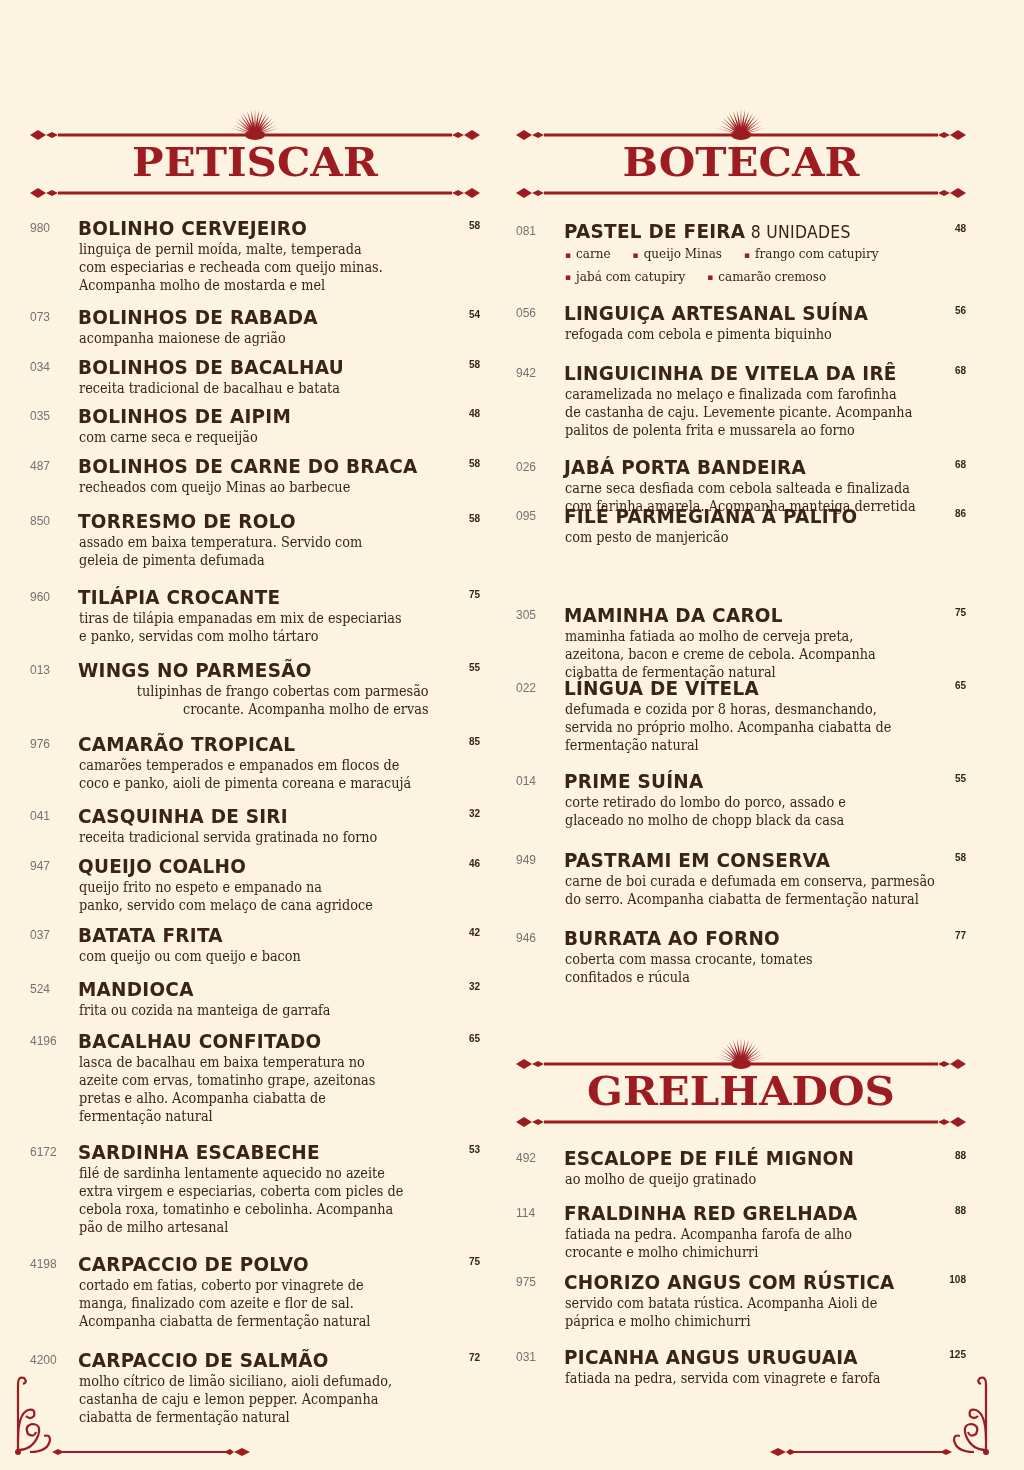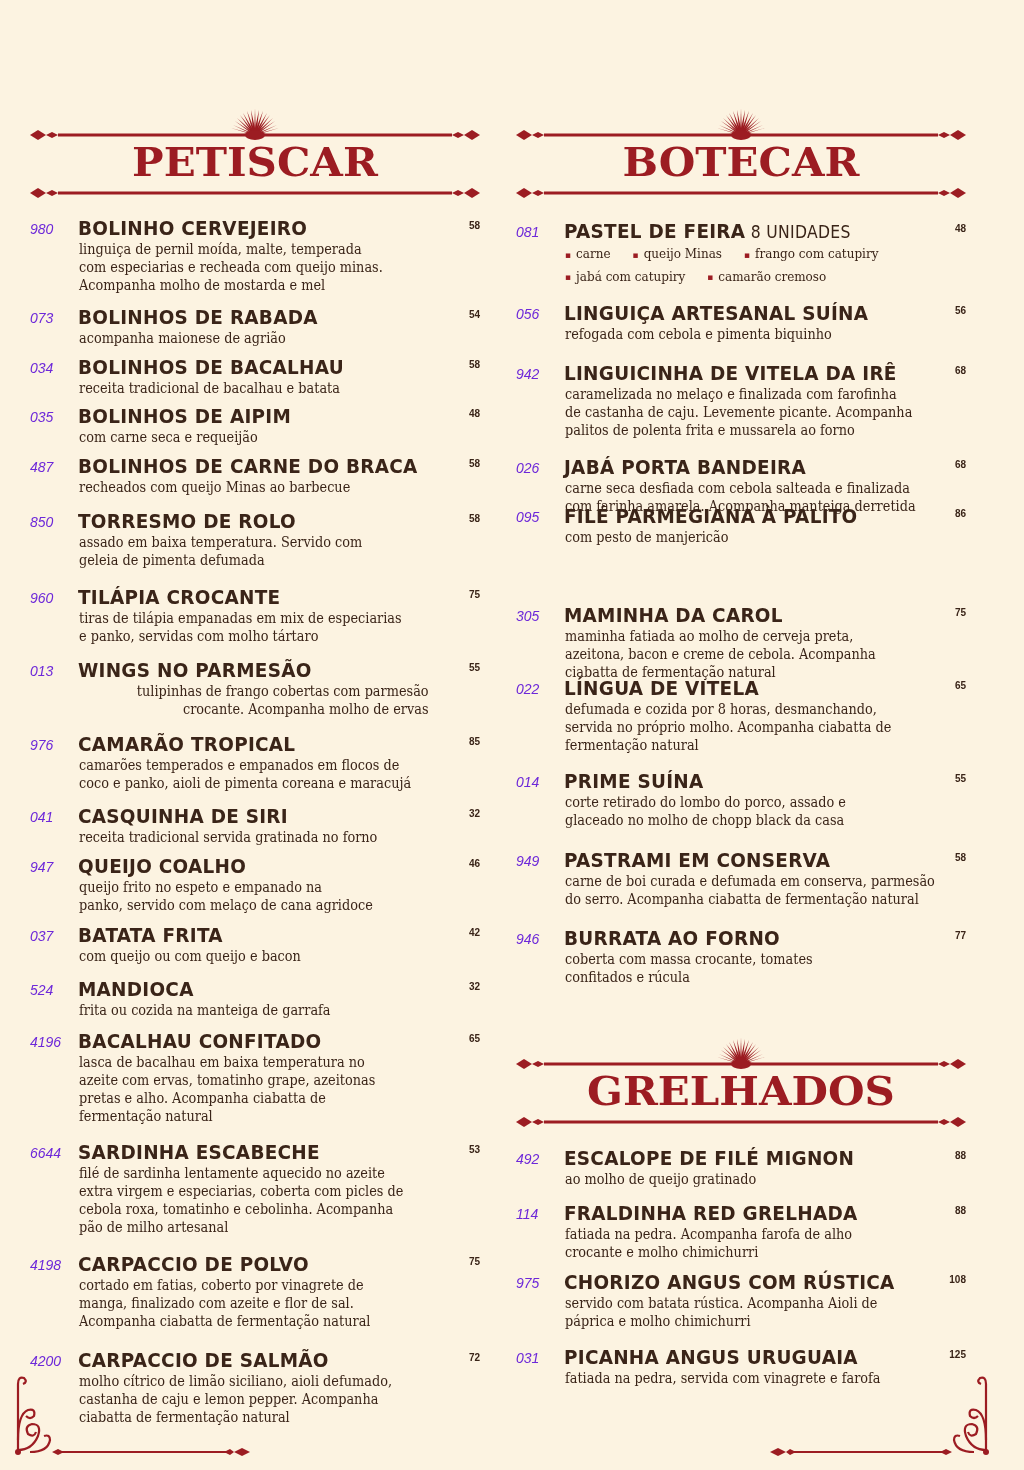--- a/index.html
+++ b/index.html
@@ -24,23 +24,22 @@
     letter-spacing: 0px;
     color: #9c1c22;
     transform: scaleX(1.05);
   }
 
   .item { position: absolute; left: 0; width: 450px; }
   .item-head { position: relative; height: 24px; }
   .item-code {
     position: absolute; left: 0; top: 5px;
     font-family: "Liberation Sans", sans-serif;
-    font-style: italic;
-    font-size: 14px;
-    color: #6d28d9;
+    font-size: 12px;
+    color: #737373;
   }
   .item-name {
     position: absolute; left: 48px; top: 0;
     font-family: "DejaVu Sans", sans-serif;
     font-weight: bold;
     font-size: 20px;
     letter-spacing: 0.3px;
     color: #3a2418;
     white-space: nowrap;
     transform-origin: left top;
@@ -252,21 +251,21 @@
           <span class="item-name"><span>BACALHAU CONFITADO</span></span>
           <span class="item-price">65</span>
         </div>
         <div class="item-desc">lasca de bacalhau em baixa temperatura no</div>
         <div class="item-desc">azeite com ervas, tomatinho grape, azeitonas</div>
         <div class="item-desc">pretas e alho. Acompanha ciabatta de</div>
         <div class="item-desc">fermentação natural</div>
       </div>
       <div class="item" style="top: 1140px;">
         <div class="item-head">
-          <span class="item-code">6644</span>
+          <span class="item-code">6172</span>
           <span class="item-name"><span>SARDINHA  ESCABECHE</span></span>
           <span class="item-price">53</span>
         </div>
         <div class="item-desc">filé de sardinha lentamente aquecido no azeite</div>
         <div class="item-desc">extra virgem e especiarias, coberta com picles de</div>
         <div class="item-desc">cebola roxa, tomatinho e cebolinha. Acompanha</div>
         <div class="item-desc">pão de milho artesanal</div>
       </div>
       <div class="item" style="top: 1252px;">
         <div class="item-head">

